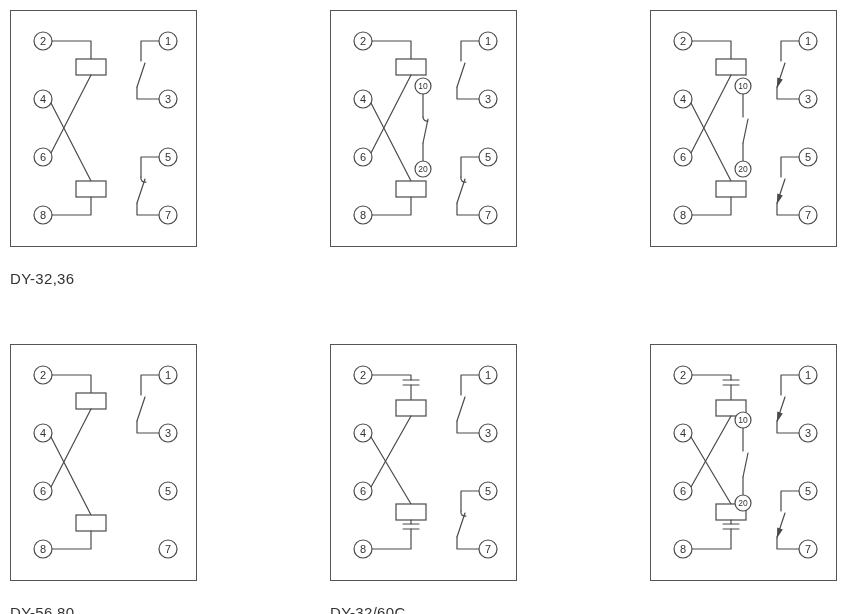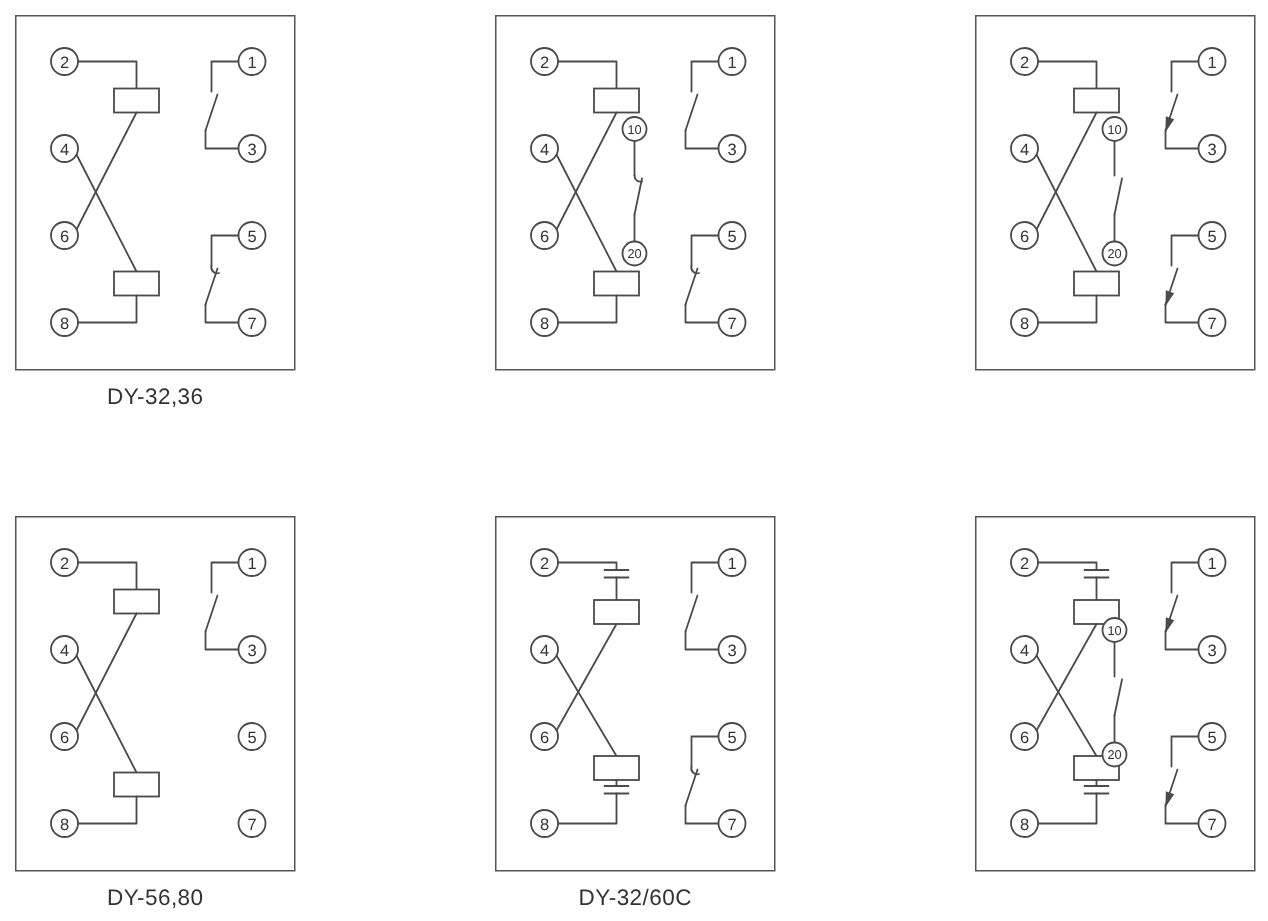--- a/index.html
+++ b/index.html
@@ -1,20 +1,20 @@
 <!DOCTYPE html>
 <html><head>
 <meta charset="utf-8">
 <style>
   html,body{margin:0;padding:0;background:#ffffff;}
   body{font-family:"Liberation Sans", sans-serif;}
   .canvas{position:relative;width:845px;height:614px;background:#ffffff;overflow:hidden;}
   .cell{position:absolute;width:187px;}
   .box{width:185px;height:235px;border:1px solid #555555;background:#ffffff;}
-  .caption{text-align:center;margin-top:9px;font-size:15px;color:#333333;letter-spacing:0.3px;}
+  .caption{text-align:left;margin-top:23px;font-size:15px;color:#333333;letter-spacing:0.3px;}
   svg{display:block;}
   .w{stroke:#4a4a4a;stroke-width:1.2;fill:none;stroke-linecap:round;stroke-linejoin:round;}
   .coil{fill:#ffffff;stroke:#4a4a4a;stroke-width:1.2;}
   .term{fill:#ffffff;stroke:#4a4a4a;stroke-width:1.2;}
   .num{fill:#333333;font-size:11px;text-anchor:middle;font-family:"Liberation Sans",sans-serif;}
   .num-sm{fill:#333333;font-size:8.5px;text-anchor:middle;font-family:"Liberation Sans",sans-serif;}
   .arrow{fill:#4a4a4a;stroke:none;}
 </style>
 </head>
 <body>

